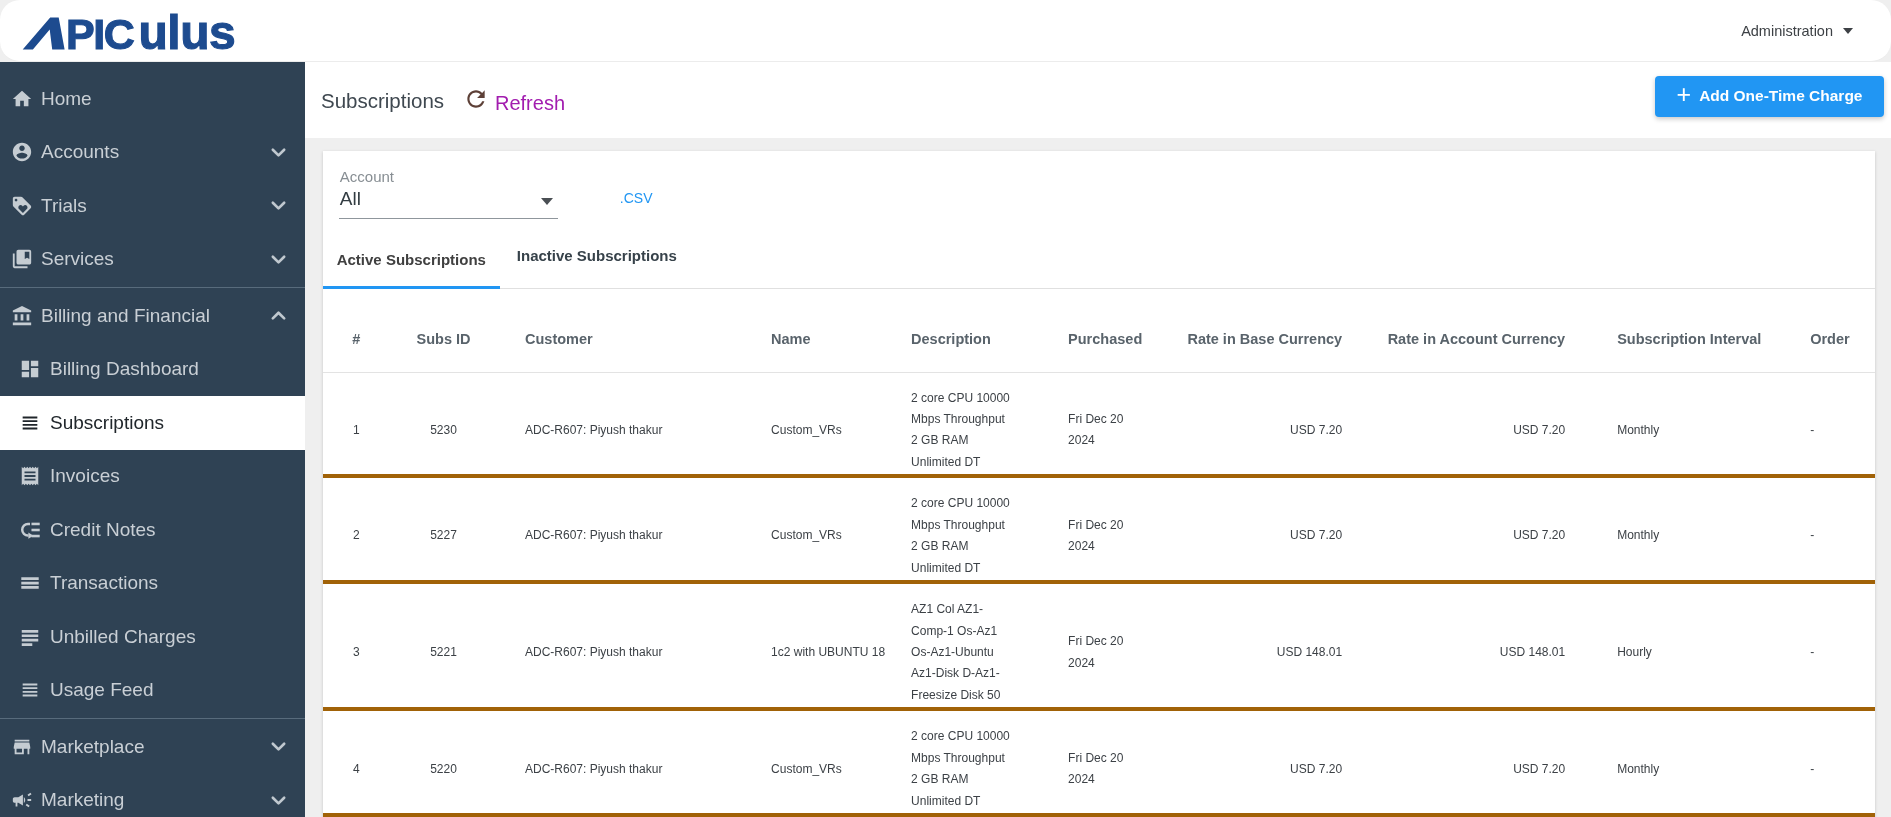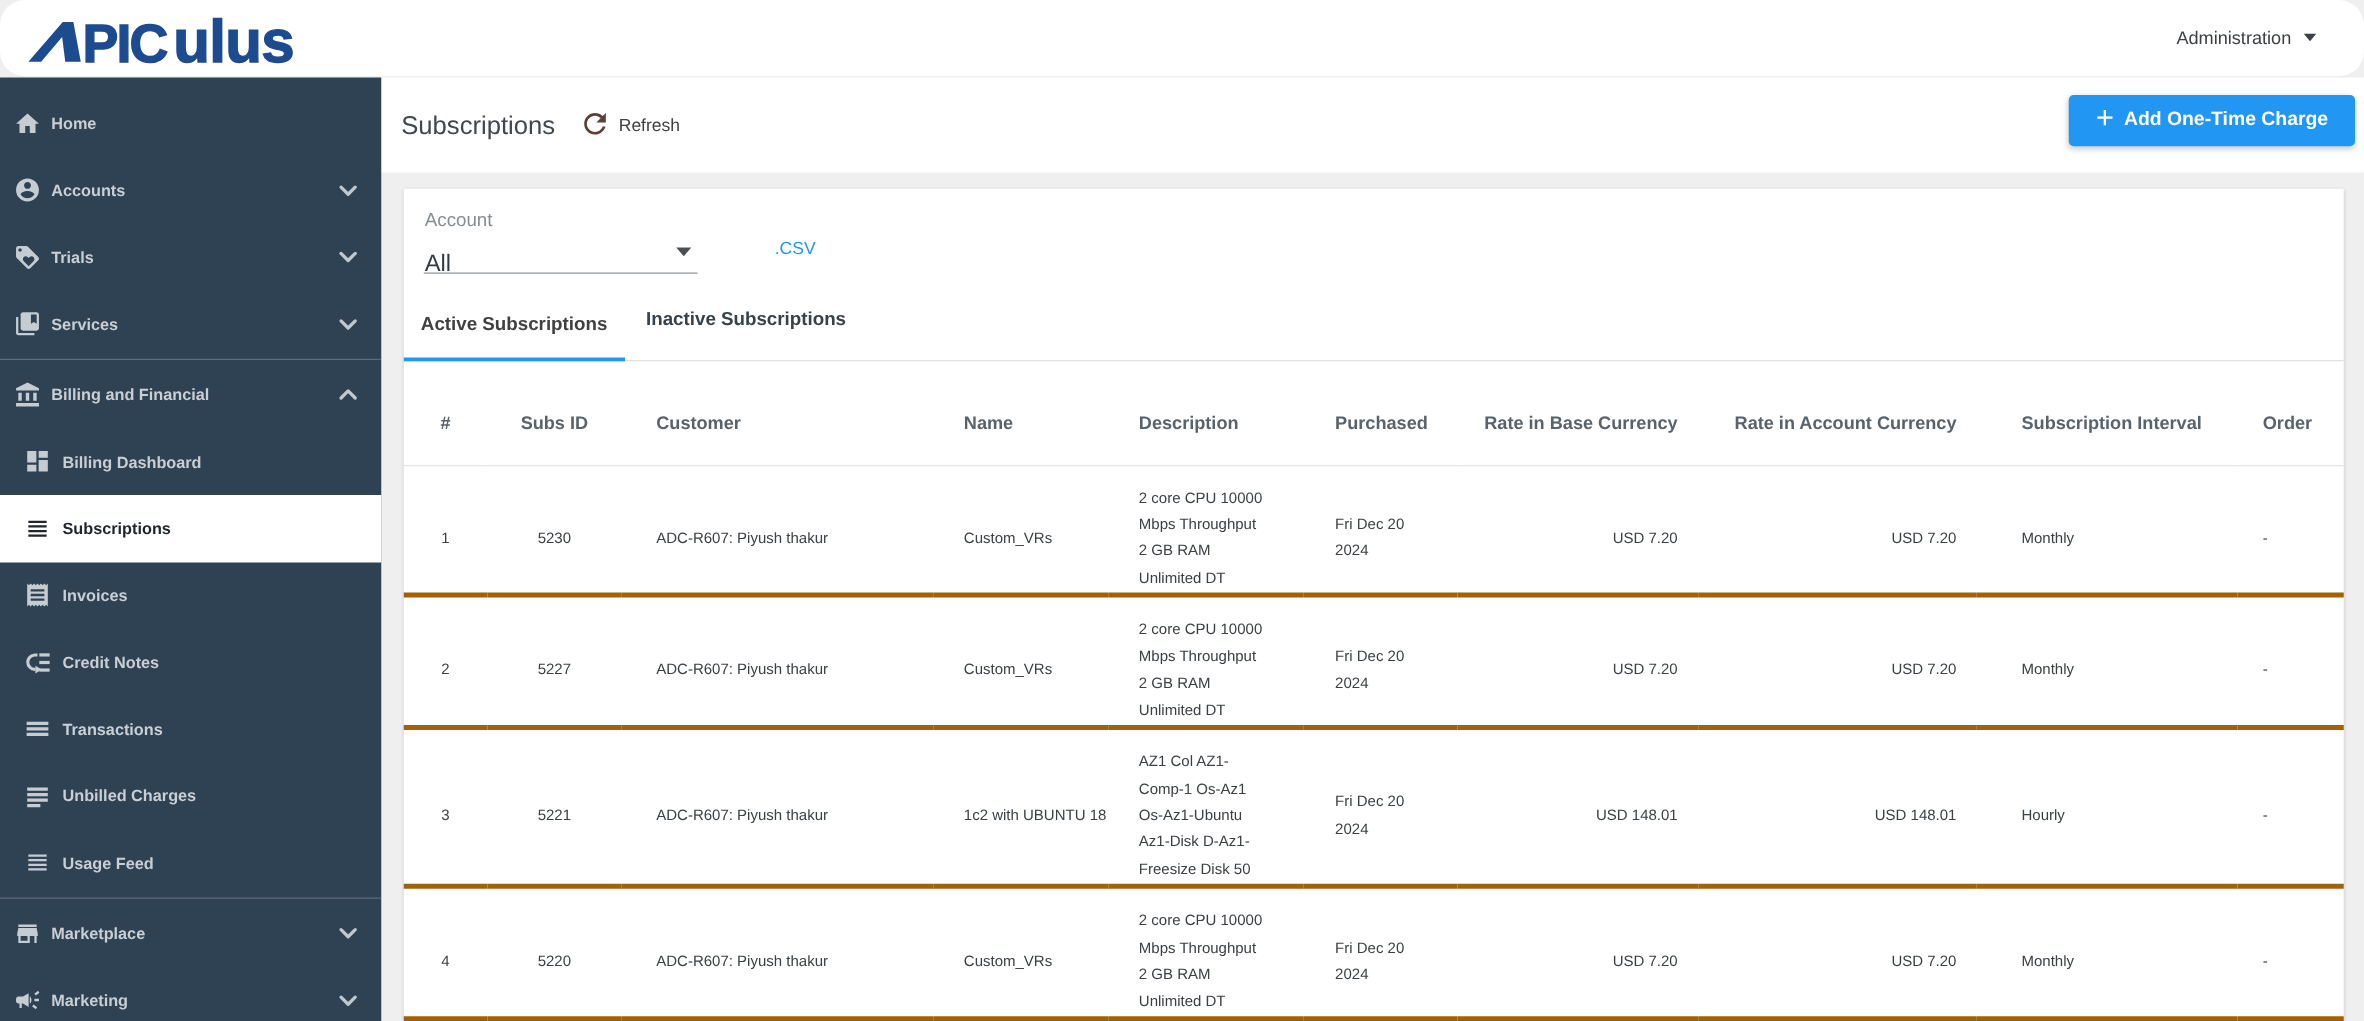--- a/index.html
+++ b/index.html
@@ -2,43 +2,43 @@
 <html><head>
 <meta charset="utf-8">
 <style>
 * { margin:0; padding:0; box-sizing:border-box; }
 html,body { width:1891px; height:817px; overflow:hidden; font-family:"Liberation Sans",sans-serif; background:#efefef; }
 #header { position:absolute; left:0; top:0; width:1891px; height:62px; background:#fff; border-bottom:1px solid #ececec; z-index:5;border-radius:20px; }
 #admin { position:absolute; right:38px; top:22.5px; font-size:14.5px; color:#3d4145; }
 #admin .caret { display:inline-block; width:0; height:0; border-left:5px solid transparent; border-right:5px solid transparent; border-top:6px solid #3d4145; margin-left:10px; vertical-align:2px; }
 #sidebar { position:absolute; left:0; top:62px; width:305px; height:755px; background:#2f4254; z-index:6; }
 .nav { padding-top:10px; }
-.item { position:relative; height:53.5px; display:flex; align-items:center; color:#c9cfd5; font-size:13px; font-weight:bold; }
+.item { position:relative; height:53.5px; display:flex; align-items:center; color:#c9cfd5; font-size:19px; font-weight:normal; }
 .item .ic { position:absolute; left:11px; width:22px; height:22px; }
 .item .ic svg { width:22px; height:22px; fill:#c5ccd2; }
 .item .lbl { position:absolute; left:41px; }
 .item .chev { position:absolute; right:16px; width:21px; height:21px; }
 .item .chev svg { width:21px; height:21px; }
 .sub .ic { left:19px; }
 .sub .lbl { left:50px; }
 .item.active { background:#fff; color:#20262b; }
 .item.active .ic svg { fill:#20262b; }
 .sep { border-top:1px solid rgba(140,158,172,0.45); margin:1px 0; }
 #main { position:absolute; left:305px; top:62px; width:1586px; height:755px; background:#efefef; }
 #toolbar { position:absolute; left:0; top:0; width:1586px; height:76px; background:#fff; }
 #title { position:absolute; left:16px; top:27px; font-size:20.5px; color:#3f4850; }
 #refresh { position:absolute; left:158px; top:0; height:76px; }
 #refresh .ricon { position:absolute; left:0; top:86px; }
 #refresh svg { width:26px; height:26px; fill:#5d4037; }
-#refresh span { position:absolute; left:32px; top:29.5px; font-size:14px; color:#404040; }
+#refresh span { position:absolute; left:32px; top:29.5px; font-size:20px; color:#a21caf; }
 #addbtn { position:absolute; right:7px; top:13.5px; width:229px; height:41.5px; background:#2196f3; border-radius:4px; color:#fff; font-size:15.5px; font-weight:bold; display:flex; align-items:center; justify-content:center; box-shadow:0 2px 5px rgba(0,0,0,0.22); }
 #addbtn .plus { font-size:25px; font-weight:normal; margin-right:8px; margin-top:-3px; }
 #card { position:absolute; left:17.8px; top:89px; width:1552px; height:680px; background:#fff; box-shadow:0 1px 3px rgba(0,0,0,0.18); }
 #acclabel { position:absolute; left:17px; top:17px; font-size:15px; color:#878e93; }
-#accval { position:absolute; left:17px; top:37px; font-size:19px; color:#323c42;margin-top:13px; }
+#accval { position:absolute; left:17px; top:37px; font-size:19px; color:#323c42; }
 #acctri { position:absolute; left:218px; top:47px; width:0; height:0; border-left:6.5px solid transparent; border-right:6.5px solid transparent; border-top:7px solid #4a4f54; }
 #accline { position:absolute; left:16px; top:66.5px; width:219px; border-top:1px solid #8f969c; }
 #csv { position:absolute; left:297px; top:39px; font-size:14px; color:#2196f3; }
 #tabs { position:absolute; left:0; top:82px; width:1552px; height:56px; border-bottom:1px solid #e0e0e0; }
 #tab1 { position:absolute; left:0; top:0; width:177px; height:56px; text-align:center; line-height:53px; font-size:15px; font-weight:bold; color:#404040; }
 #tab2 { position:absolute; left:194px; top:0; width:240px; white-space:nowrap; height:56px; line-height:46px; font-size:15px; font-weight:bold; color:#37424a; }
 #tabind { position:absolute; left:0; bottom:-1px; width:177px; height:3px; background:#2196f3; }
 table { position:absolute; left:0; top:138px; width:1552px; border-collapse:collapse; table-layout:fixed; }
 th { font-size:14.5px; font-weight:bold; color:#59636b; padding-top:41.5px; padding-bottom:25px; border-bottom:1px solid #e3e3e3; }
 td { font-size:12px; color:#3c4146; line-height:21.45px; padding-top:15px; padding-bottom:1px; border-bottom:4px solid #a16207; vertical-align:middle; }

